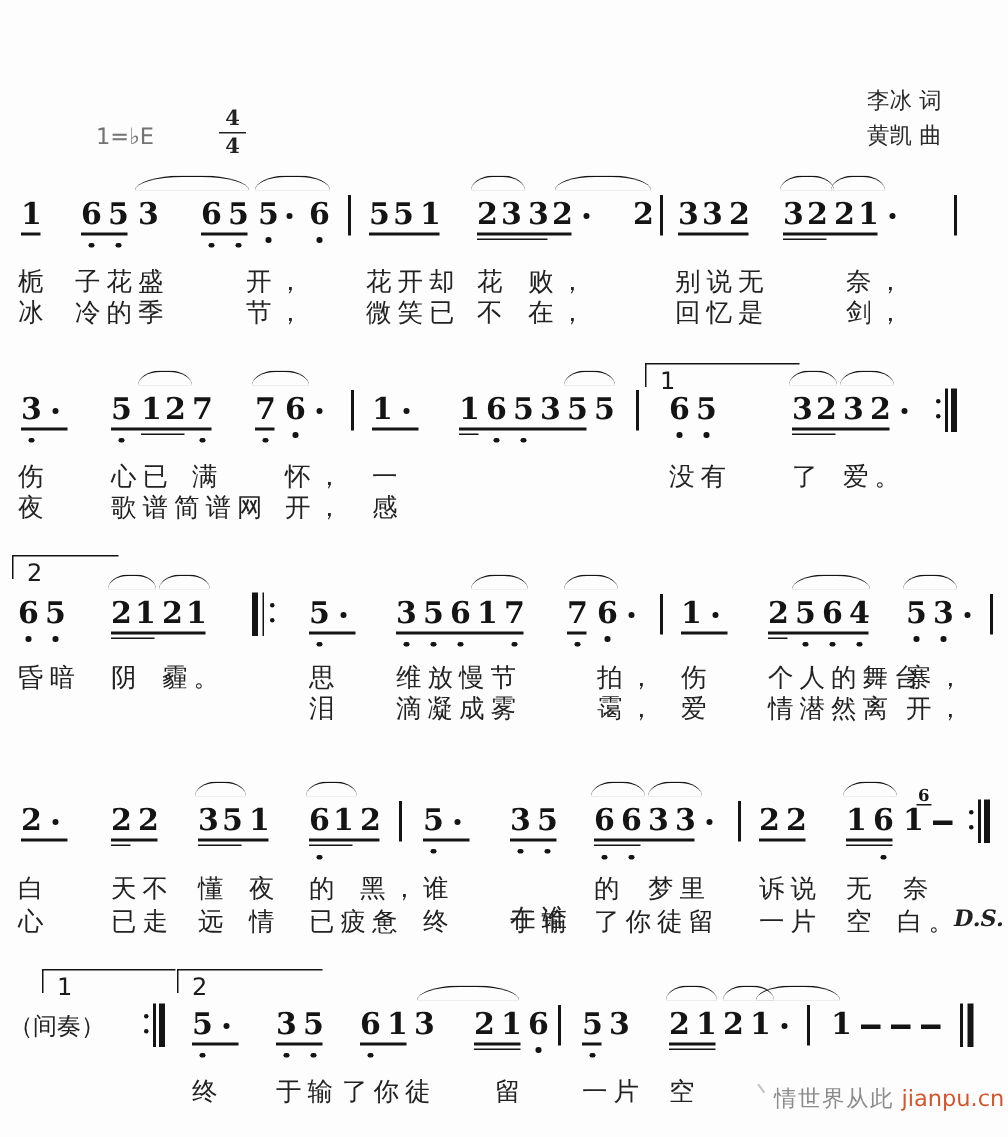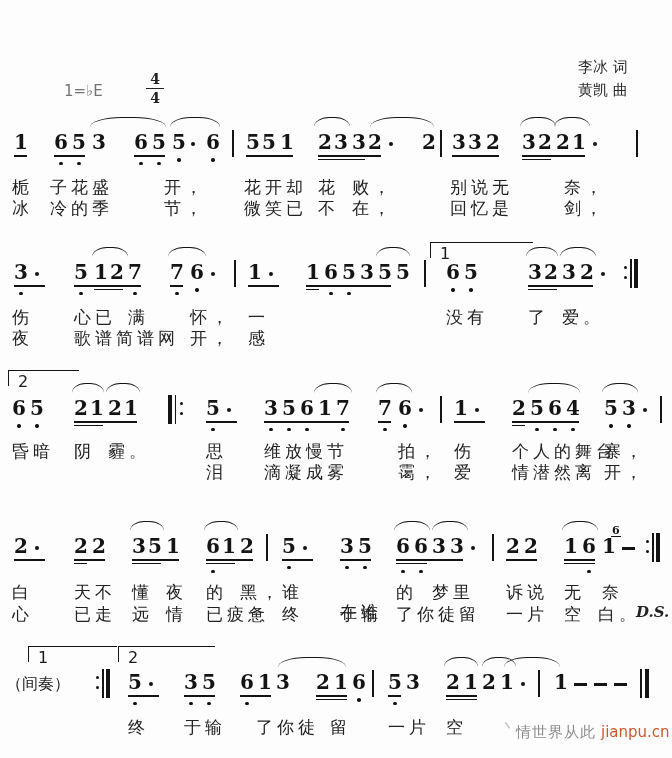--- a/index.html
+++ b/index.html
@@ -398,21 +398,21 @@
       <div class="slur" style="left: 482px; top: 657px; width: 34px;"></div>
       <div class="slur" style="left: 504px; top: 657px; width: 56px;"></div>
       <div class="volta" style="left: 28px; top: 646px; width: 88px;">
         <span>1</span>
       </div>
       <div class="volta" style="left: 118px; top: 646px; width: 96px;">
         <span>2</span>
       </div>
       <div class="lyr" style="left: 128px; top: 716px;">终</div>
       <div class="lyr" style="left: 184px; top: 716px;">于输</div>
-      <div class="lyr" style="left: 256px; top: 716px;">了你徒</div>
+      <div class="lyr" style="left: 228px; top: 716px;">了你徒</div>
       <div class="lyr" style="left: 330px; top: 716px;">留</div>
       <div class="lyr" style="left: 388px; top: 716px;">一片</div>
       <div class="lyr" style="left: 446px; top: 716px;">空</div>
       <div class="lyr faded" style="left: 500px; top: 716px;">丶</div>
     </div>
   <span class="wm-site">情世界从此</span>
   <span class="wm-url">jianpu.cn</span>
 </div>
 
 </body></html>

